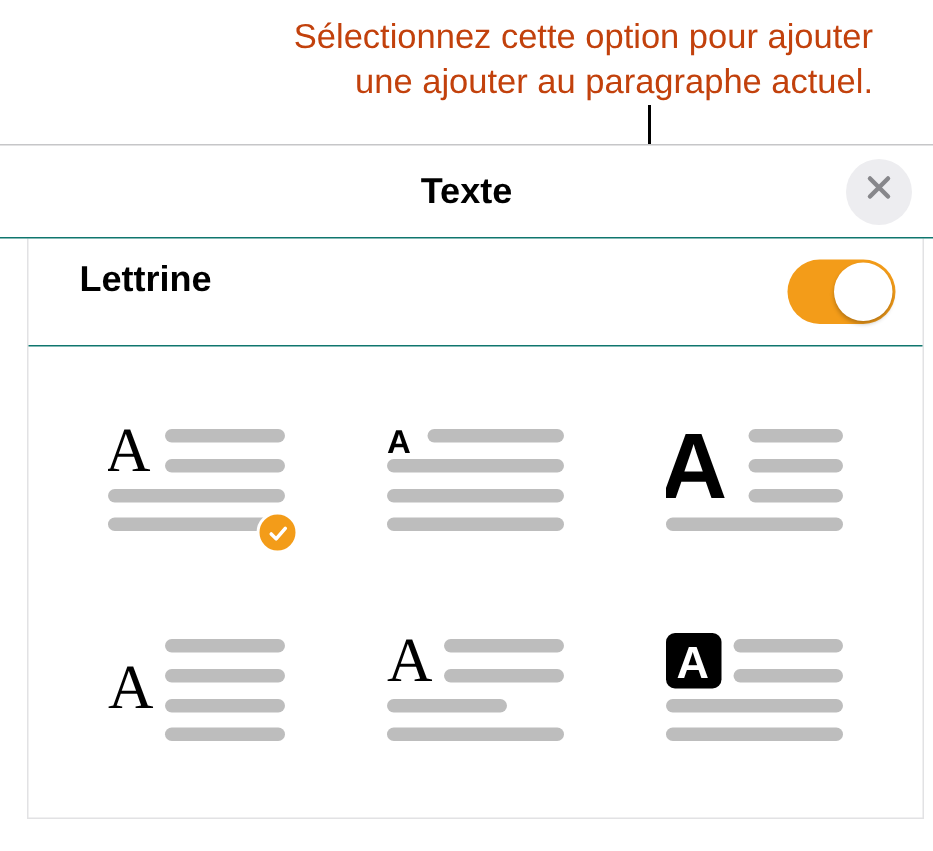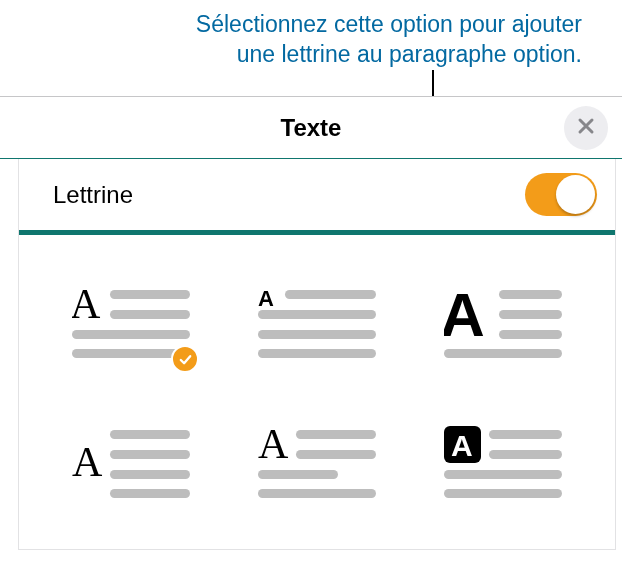--- a/index.html
+++ b/index.html
@@ -10,21 +10,21 @@
       font-family: -apple-system, BlinkMacSystemFont, "Helvetica Neue", Arial, sans-serif;
       overflow: hidden;
       position: relative;
     }
     .callout-area {
       padding: 10px 40px 0 60px;
     }
     .callout-text {
       font-size: 23px;
       font-weight: 400;
-      color: #0369a1;
+      color: #c2410c;
       text-align: right;
       line-height: 1.3;
       max-width: 480px;
       margin-left: auto;
     }
     .callout-connector {
       position: absolute;
       top: 70px;
       left: 432px;
       width: 2px;
@@ -69,24 +69,24 @@
     }
     .close-btn svg { width: 20px; height: 20px; }
     .panel-body {
       padding: 0;
       border: 1px solid #e2e2e4;
       border-top: none;
       margin: 0 6px 0 18px;
     }
     .toggle-row {
       display: flex;
-      align-items: center;
       justify-content: space-between;
       padding: 14px 18px 14px 34px;
-      border-bottom: 5px solid #0f766e;
+      border-bottom: 1px solid #0f766e;
+      font-weight: bold;
     }
     .toggle-label {
       font-size: 24px;
       color: #000;
     }
     .switch {
       position: relative;
       width: 72px;
       height: 43px;
       background: #f39c19;
@@ -132,21 +132,21 @@
     }
     .checkmark svg { width: 15px; height: 15px; }
     .style-cell svg { display: block; }
   </style>
 </head>
 <body>
 
 <div class="callout-area">
   <p class="callout-text">
     <span>Sélectionnez cette option pour ajouter</span><br>
-    <span>une lettrine au paragraphe option.</span>
+    <span>une ajouter au paragraphe actuel.</span>
   </p>
 </div>
 <div class="callout-connector"></div>
 
 <div class="panel">
   <div class="panel-header">
     <span class="header-title">Texte</span>
     <div class="close-btn">
       <span>
         <svg viewBox="0 0 20 20">

